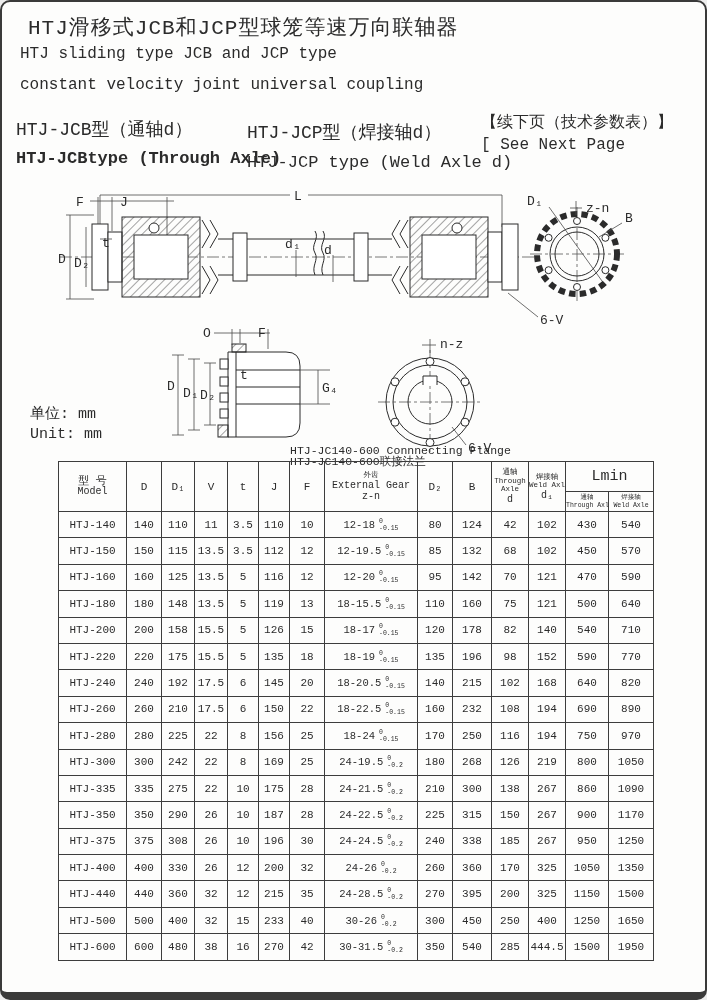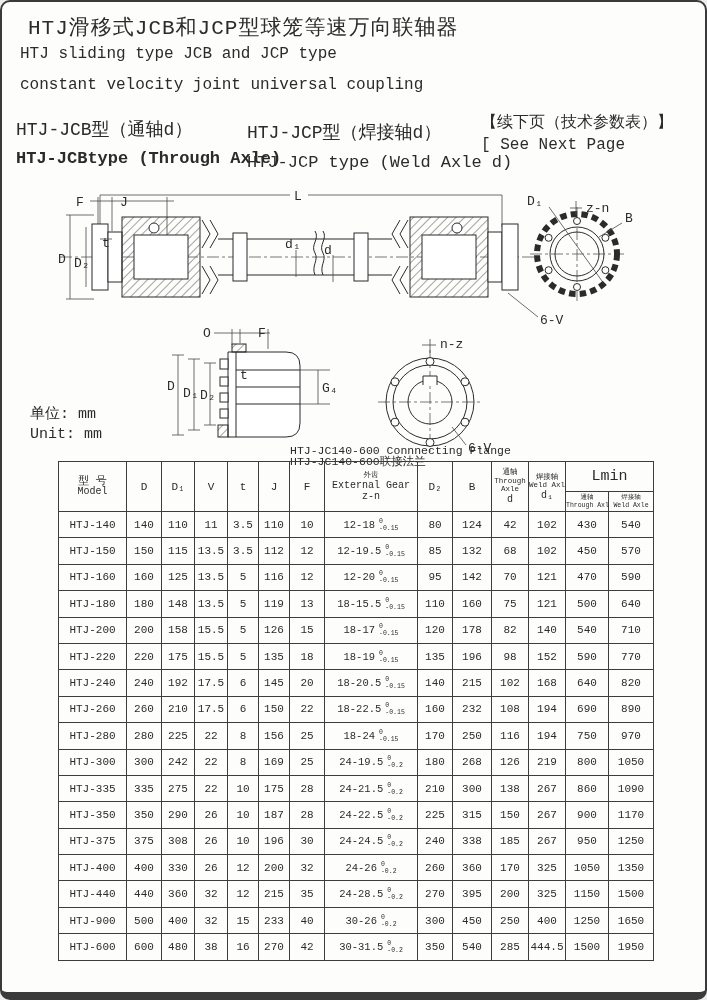--- a/index.html
+++ b/index.html
@@ -625,21 +625,21 @@
               </span>
             </span></td>
           <td>270</td>
           <td>395</td>
           <td>200</td>
           <td>325</td>
           <td>1150</td>
           <td>1500</td>
         </tr>
         <tr>
-          <td>HTJ-900</td>
+          <td>HTJ-500</td>
           <td>500</td>
           <td>400</td>
           <td>32</td>
           <td>15</td>
           <td>233</td>
           <td>40</td>
           <td class="gear"><span class="gwrap">
               <span>30-26</span>
               <span class="tol">
                 <i>0</i>

